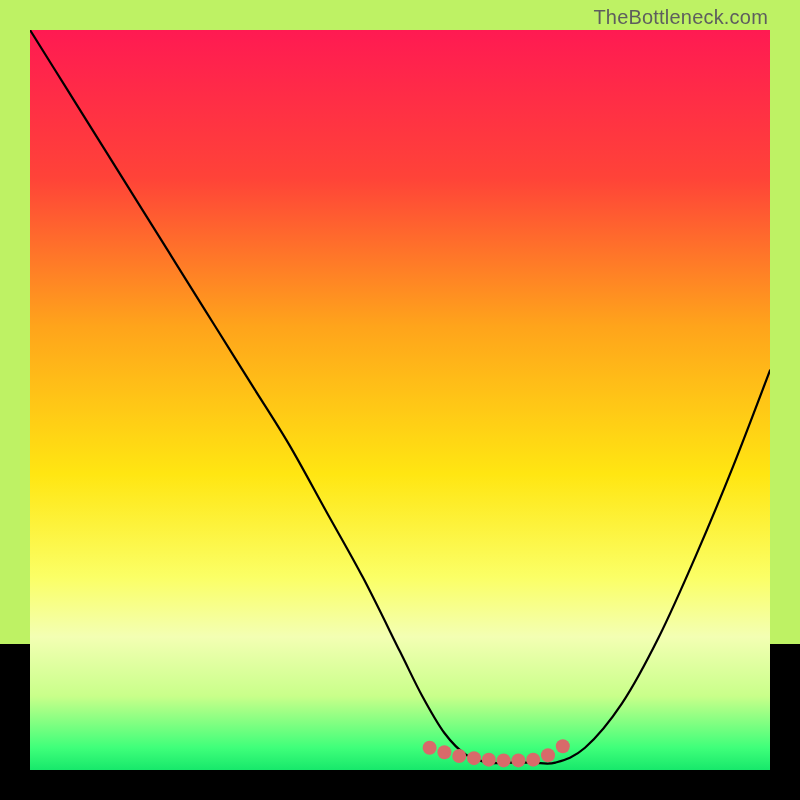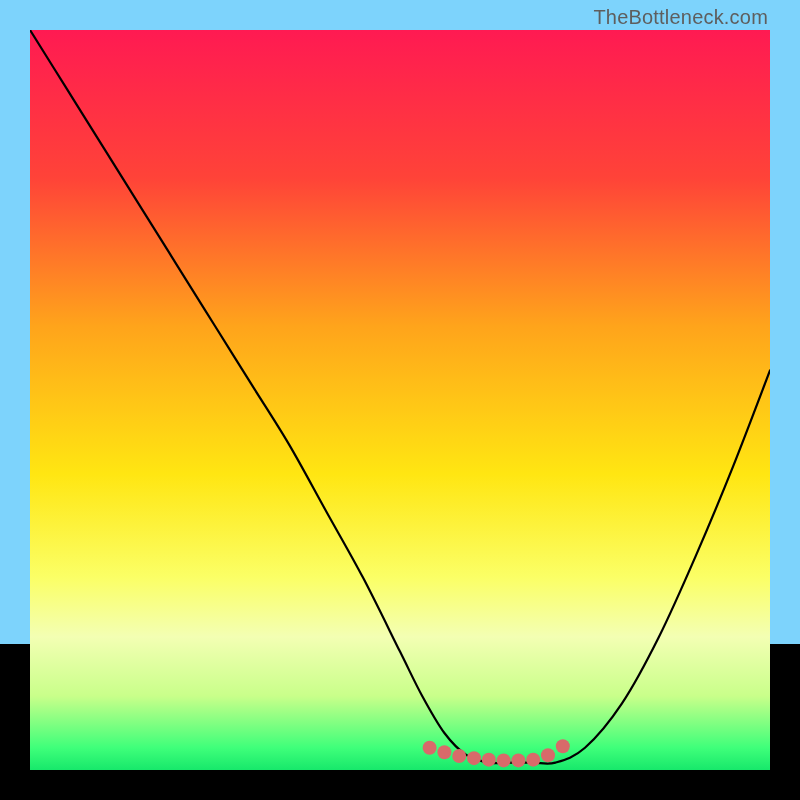--- a/index.html
+++ b/index.html
@@ -1,17 +1,17 @@
 <!DOCTYPE html>
 <html><head>
 <meta charset="utf-8">
 <style>
 * { margin: 0; padding: 0; box-sizing: border-box; }
 html, body { width: 800px; height: 800px; overflow: hidden; background: #000; font-family: Arial, Helvetica, sans-serif; }
-.frame { position: relative; width: 800px; height: 644px; background: #7dd3fc; }
+.frame { position: relative; width: 800px; height: 644px; background: #bef264; }
 .plot-area { position: absolute; left: 30px; top: 30px; width: 740px; height: 740px; }
 .gradient-bg { position: absolute; inset: 0; }
 .watermark { position: absolute; top: 6px; right: 32px; color: #5e5e5e; font-size: 20px; font-weight: 400; letter-spacing: 0.2px; }
 svg.curve { position: absolute; inset: 0; }
 </style>
 </head>
 <body>
 
 <div class="frame">
   <div class="watermark">TheBottleneck.com</div>

